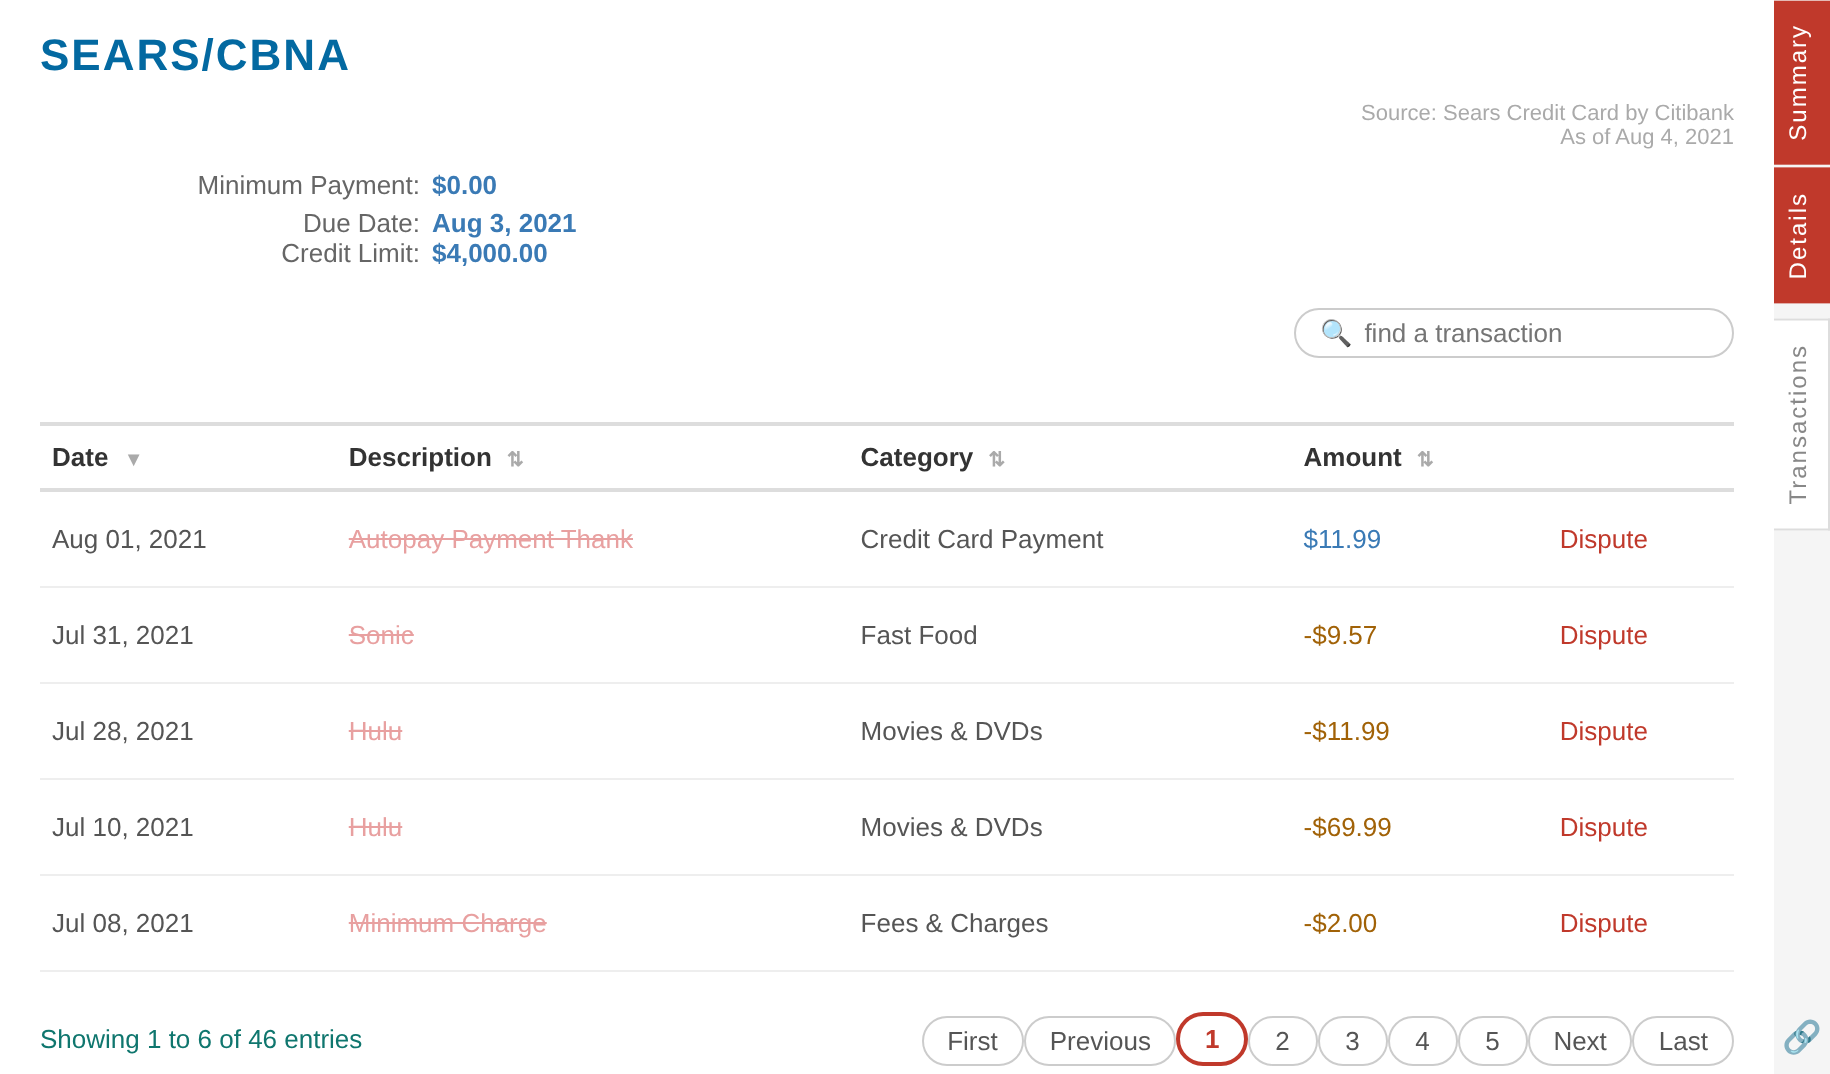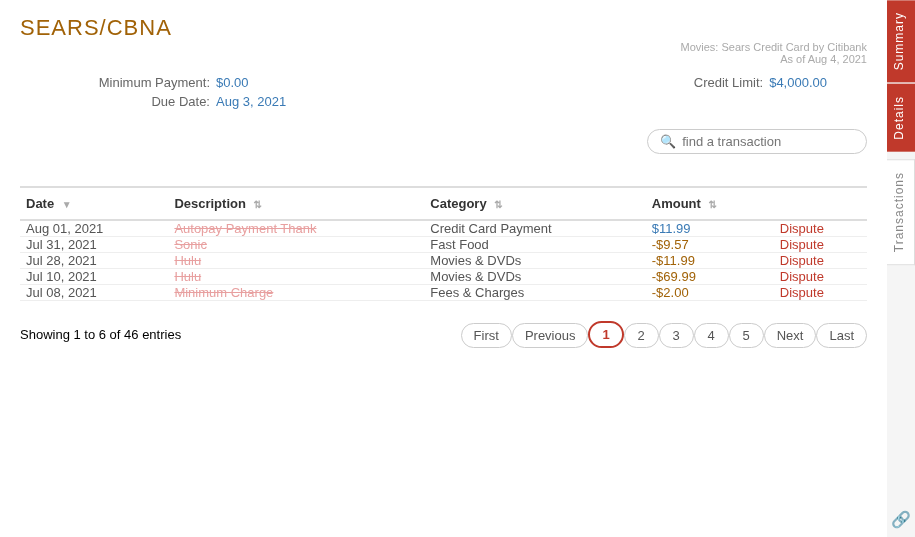--- a/index.html
+++ b/index.html
@@ -15,37 +15,39 @@
 
     .main-content {
       flex: 1;
       background: #fff;
       padding: 15px 20px;
       position: relative;
     }
 
     .page-title {
       font-size: 22px;
-      font-weight: normal;
-      color: #a16207;
+      font-weight: bold;
+      color: #0369a1;
+      margin-bottom: 10px;
       letter-spacing: 1px;
     }
 
     .source-info {
       text-align: right;
       color: #aaa;
       font-size: 11px;
       margin-bottom: 5px;
     }
 
     .summary-row {
       display: flex;
       justify-content: space-between;
       margin-bottom: 15px;
       padding: 5px 40px 5px 60px;
+      flex-direction: column;
     }
 
     .summary-left, .summary-right {
       display: flex;
       flex-direction: column;
       gap: 4px;
     }
 
     .summary-item {
       display: flex;
@@ -54,21 +56,21 @@
     }
 
     .summary-label {
       color: #666;
       text-align: right;
       min-width: 130px;
     }
 
     .summary-value {
       color: #3a7ab5;
-      font-weight: 400;
+      font-weight: 700;
     }
 
     .search-bar-row {
       display: flex;
       justify-content: flex-end;
       margin-bottom: 10px;
     }
 
     .search-box {
       display: flex;
@@ -122,21 +124,21 @@
       color: #aaa;
       font-size: 10px;
       margin-left: 4px;
     }
 
     tbody tr {
       border-bottom: 1px solid #eee;
     }
 
     tbody td {
-      padding: 0 6px;
+      padding: 16px 6px;
       color: #555;
       font-size: 13px;
     }
 
     .desc-cell {
       color: #e8a0a0;
       text-decoration: line-through;
     }
 
     .amount-positive {
@@ -158,21 +160,21 @@
 
     .pagination-row {
       display: flex;
       align-items: center;
       justify-content: space-between;
       margin-top: 15px;
       padding: 5px 0;
     }
 
     .entries-text {
-      color: #000000;
+      color: #0f766e;
       font-size: 13px;
     }
 
     .pagination-controls {
       display: flex;
       align-items: flex-end;
       gap: 0;
     }
 
     .page-btn {
@@ -238,21 +240,21 @@
     }
   </style>
 </head>
 <body>
 
 <div class="main-content">
 
   <div class="page-title">SEARS/CBNA</div>
 
   <div class="source-info">
-    <span>Movies: Sears Credit Card by Citibank</span><br>
+    <span>Source: Sears Credit Card by Citibank</span><br>
     <span>As of Aug 4, 2021</span>
   </div>
 
   <div class="summary-row">
     <div class="summary-left">
       <div class="summary-item">
         <span class="summary-label">Minimum Payment:</span>
         <span class="summary-value">$0.00</span>
       </div>
       <div class="summary-item">

